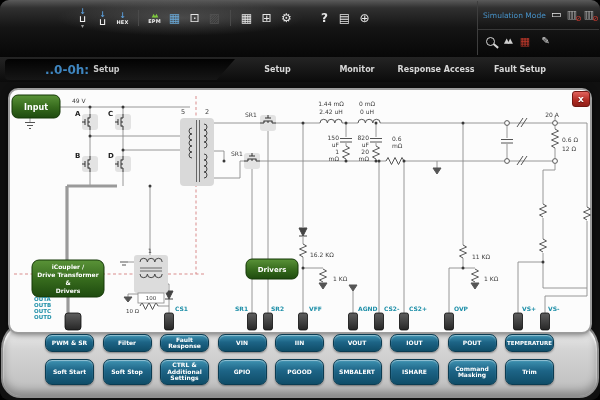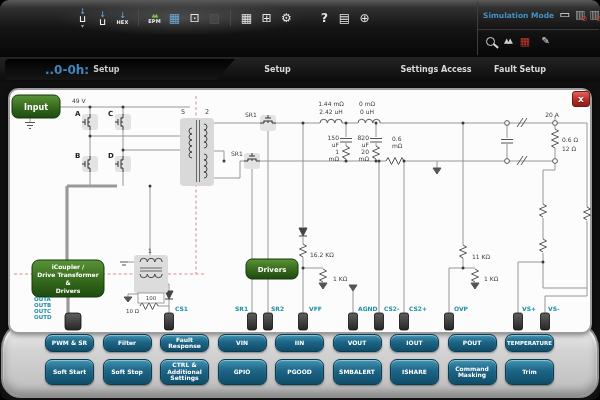--- a/index.html
+++ b/index.html
@@ -18,21 +18,21 @@
   .stk .base{color:#f0f0f0;font-size:9px;line-height:8px;}
   .stk .lbl{color:#f0f0f0;font-size:5px;line-height:6px;letter-spacing:.2px;}
   .stk .grn{color:#7ec93e;font-size:5px;line-height:5px;letter-spacing:-1px;}
   .stk .dd{color:#9a9a9a;font-size:6px;line-height:5px;}
   .vdiv{width:1px;height:16px;background:#4a4a4a;margin:0 2px;}
   .blue{color:#6aa9d8;}
   .dim{color:#555;}
   .tb-mid{position:absolute;left:318px;top:8px;display:flex;align-items:center;gap:7px;}
   .sim-panel{position:absolute;left:477px;top:1px;width:121px;height:54px;border-left:1px solid #3e3e3e;}
   .sim-row1{display:flex;align-items:center;gap:4px;height:28px;padding-left:5px;border-bottom:1px solid #383838;}
-  .sim-label{color:#4792c8;font-size:7.5px;font-weight:bold;white-space:nowrap;}
+  .sim-label{color:#4792c8;font-size:7.5px;font-weight:normal;white-space:nowrap;}
   .dev{position:relative;width:13px;height:14px;color:#a8a8a8;font-size:11px;}
   .dev .slash{position:absolute;right:-2px;bottom:-1px;color:#d23b30;font-size:8px;}
   .sim-row2{display:flex;align-items:center;gap:9px;height:22px;padding-left:8px;}
   .mag{width:7px;height:7px;border:1.5px solid #d5d5d5;border-radius:50%;position:relative;}
   .mag::after{content:"";position:absolute;width:6px;height:1.5px;background:#d5d5d5;right:-5px;bottom:-2px;transform:rotate(40deg);}
   .mnt{color:#cfcfcf;font-size:7px;letter-spacing:-2px;}
   .redchip{color:#c0392b;font-size:11px;}
 
   
   .tabstrip{position:absolute;left:0;top:57px;width:600px;height:25px;
@@ -136,21 +136,22 @@
       </div>
     </div>
   </div>
 
   <div class="tabstrip">
     <div class="statuspill">
       <span class="addr">..0-0h:</span>
       <span class="pg">Setup</span>
     </div>
     <div class="tab" style="left:250px;width:55px">Setup</div>
-    <div class="tab" style="left:396px;width:80px">Settings Access</div>
+    <div class="tab" style="left:328px;width:58px">Monitor</div>
+    <div class="tab" style="left:396px;width:80px">Response Access</div>
     <div class="tab" style="left:486px;width:68px">Fault Setup</div>
   </div>
 
   <div class="content"></div>
   <div class="tray"></div>
   <div class="panel"></div>
 
   <svg class="schem" viewBox="8 88 584 246">
     <defs>
       <linearGradient id="gBtn" x1="0" y1="0" x2="0" y2="1">

